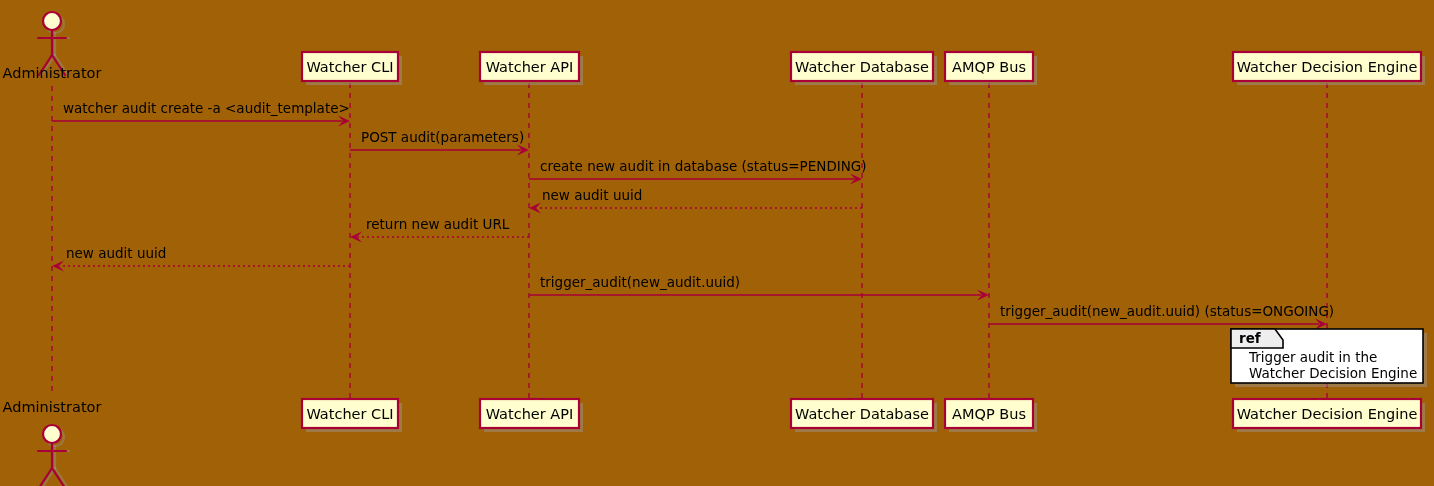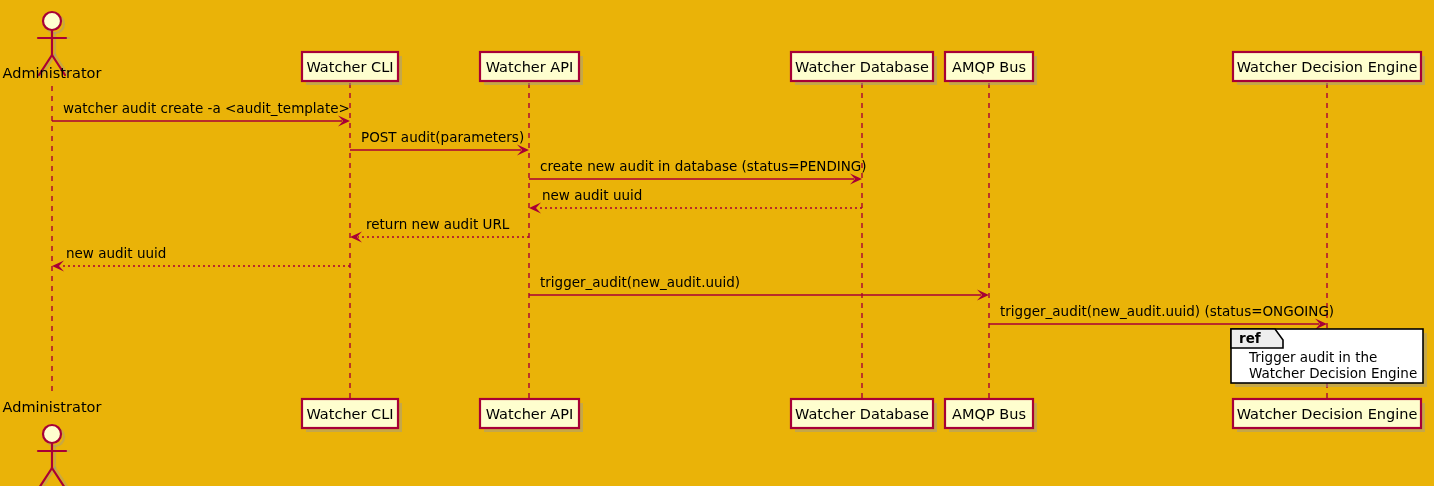--- a/index.html
+++ b/index.html
@@ -8,21 +8,21 @@
     background: #FFFFFF;
   }
   body {
     font-family: "DejaVu Sans", sans-serif;
   }
   #diagram-root {
     position: relative;
     width: 1434px;
     height: 486px;
     overflow: hidden;
-    background: #eab308;
+    background: #a16207;
   }
   svg#seq-canvas {
     position: absolute;
     left: 0;
     top: 0;
     width: 1434px;
     height: 486px;
     display: block;
   }
   .lifeline {

